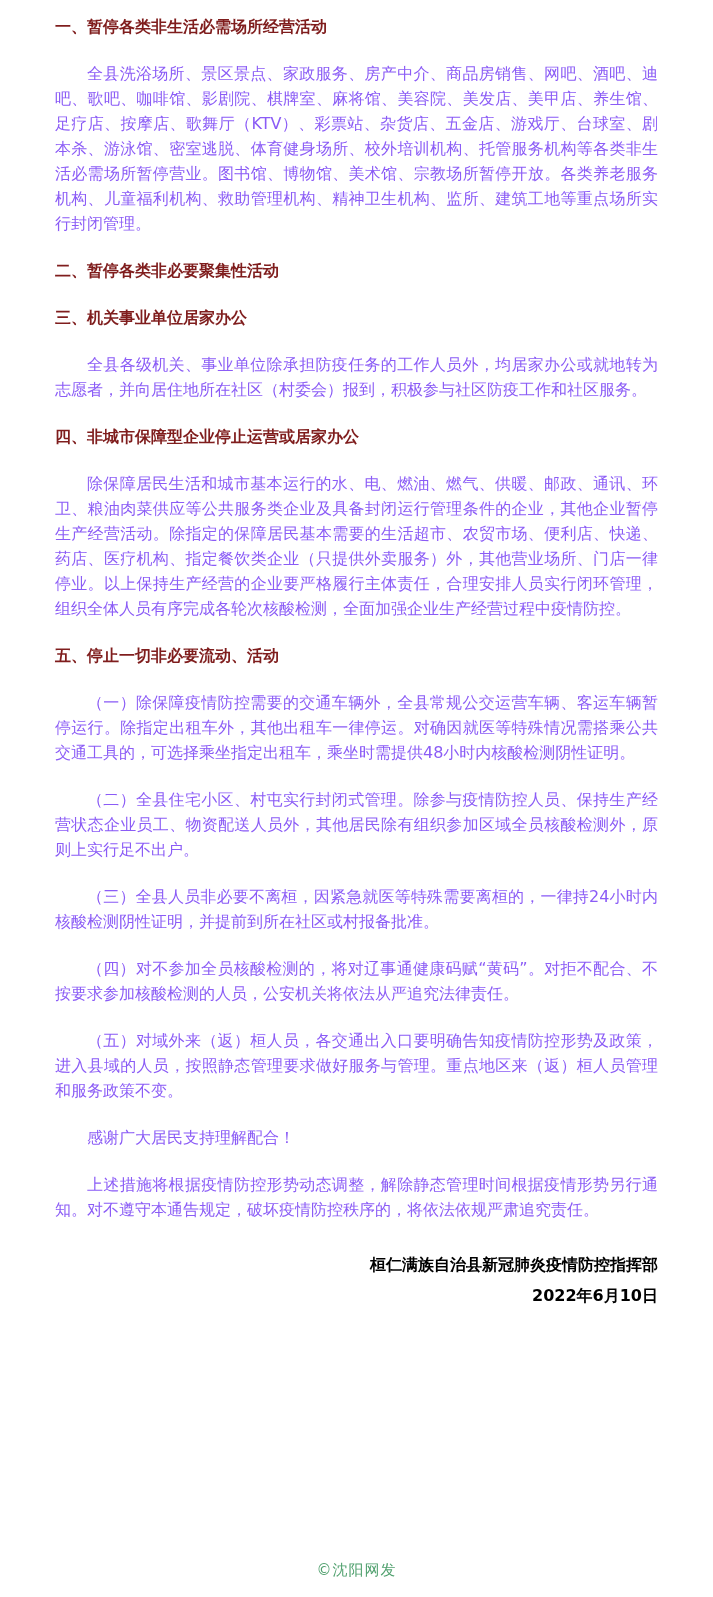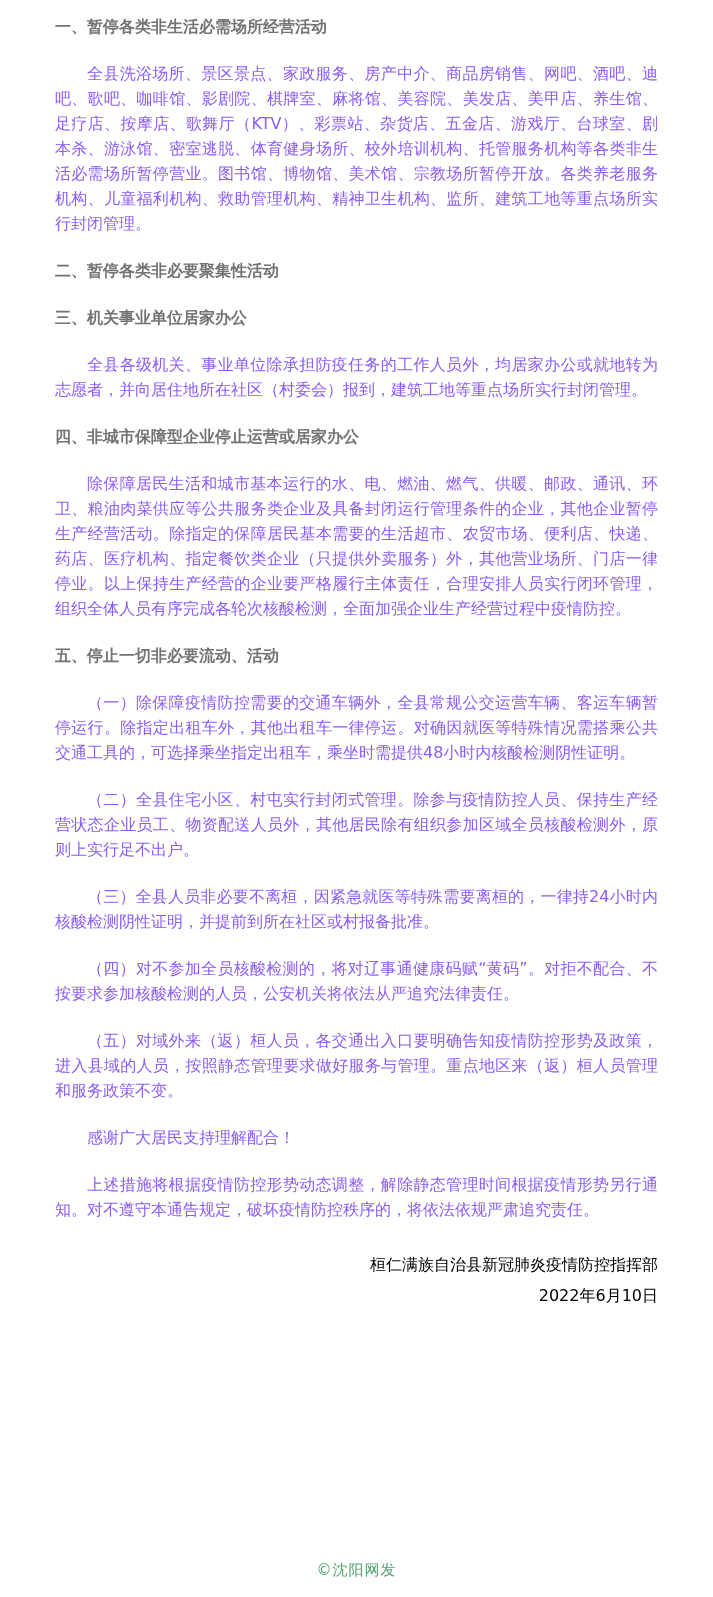--- a/index.html
+++ b/index.html
@@ -17,37 +17,37 @@
     color: #222222;
     box-sizing: border-box;
     padding: 14px 55px 0 55px;
     font-size: 16px;
     line-height: 25px;
   }
   .heading {
     font-size: 16px;
     line-height: 25px;
     font-weight: bold;
-    color: #737373;
+    color: #7f1d1d;
     margin: 22px 0;
     text-align: left;
   }
   .section:first-child .heading {
     margin-top: 0;
   }
   .para {
     margin: 22px 0;
     text-indent: 2em;
     text-align: justify;
     color: #8b5cf6;
   }
   .signature {
     margin-top: 30px;
     text-align: right;
-    font-weight: normal;
+    font-weight: bold;
     color: #000000;
   }
   .sig-line {
     margin: 6px 0;
     line-height: 25px;
   }
   .watermark {
     position: absolute;
     bottom: 14px;
     left: 0;
@@ -68,21 +68,21 @@
     <h2 class="heading">一、暂停各类非生活必需场所经营活动</h2>
     <p class="para">全县洗浴场所、景区景点、家政服务、房产中介、商品房销售、网吧、酒吧、迪吧、歌吧、咖啡馆、影剧院、棋牌室、麻将馆、美容院、美发店、美甲店、养生馆、足疗店、按摩店、歌舞厅（KTV）、彩票站、杂货店、五金店、游戏厅、台球室、剧本杀、游泳馆、密室逃脱、体育健身场所、校外培训机构、托管服务机构等各类非生活必需场所暂停营业。图书馆、博物馆、美术馆、宗教场所暂停开放。各类养老服务机构、儿童福利机构、救助管理机构、精神卫生机构、监所、建筑工地等重点场所实行封闭管理。</p>
   </section>
 
   <section class="section">
     <h2 class="heading">二、暂停各类非必要聚集性活动</h2>
   </section>
 
   <section class="section">
     <h2 class="heading">三、机关事业单位居家办公</h2>
-    <p class="para">全县各级机关、事业单位除承担防疫任务的工作人员外，均居家办公或就地转为志愿者，并向居住地所在社区（村委会）报到，建筑工地等重点场所实行封闭管理。</p>
+    <p class="para">全县各级机关、事业单位除承担防疫任务的工作人员外，均居家办公或就地转为志愿者，并向居住地所在社区（村委会）报到，积极参与社区防疫工作和社区服务。</p>
   </section>
 
   <section class="section">
     <h2 class="heading">四、非城市保障型企业停止运营或居家办公</h2>
     <p class="para">除保障居民生活和城市基本运行的水、电、燃油、燃气、供暖、邮政、通讯、环卫、粮油肉菜供应等公共服务类企业及具备封闭运行管理条件的企业，其他企业暂停生产经营活动。除指定的保障居民基本需要的生活超市、农贸市场、便利店、快递、药店、医疗机构、指定餐饮类企业（只提供外卖服务）外，其他营业场所、门店一律停业。以上保持生产经营的企业要严格履行主体责任，合理安排人员实行闭环管理，组织全体人员有序完成各轮次核酸检测，全面加强企业生产经营过程中疫情防控。</p>
   </section>
 
   <section class="section">
     <h2 class="heading">五、停止一切非必要流动、活动</h2>
     <p class="para">（一）除保障疫情防控需要的交通车辆外，全县常规公交运营车辆、客运车辆暂停运行。除指定出租车外，其他出租车一律停运。对确因就医等特殊情况需搭乘公共交通工具的，可选择乘坐指定出租车，乘坐时需提供48小时内核酸检测阴性证明。</p>

